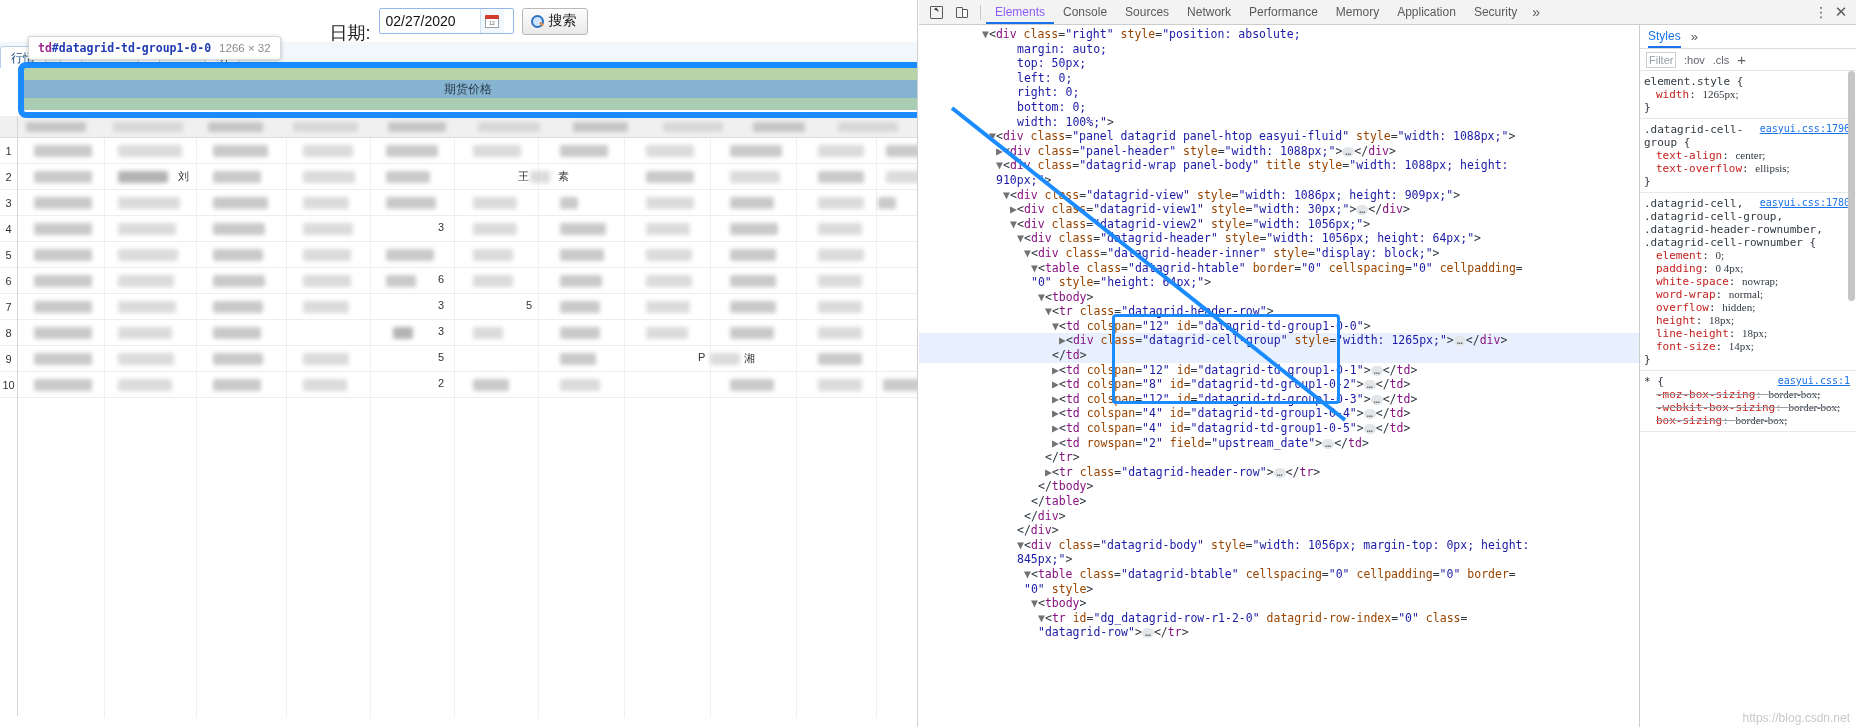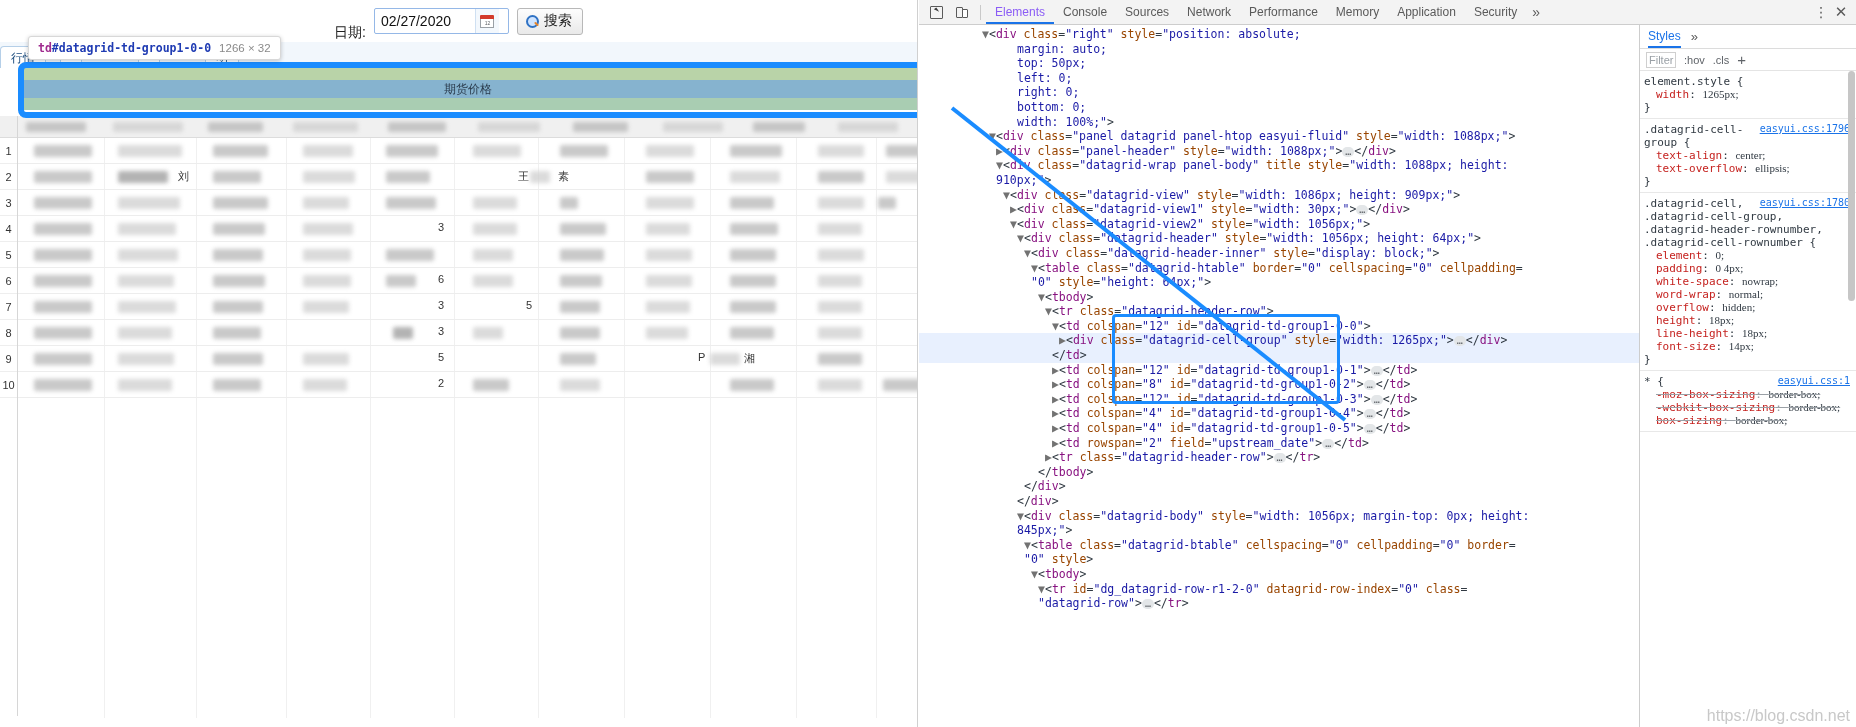--- a/index.html
+++ b/index.html
@@ -14,21 +14,21 @@
   
   #page-pane {
     position:absolute; left:0; top:0; width:918px; height:727px;
     background:#fff; overflow:hidden; border-right:1px solid #d0d0d0;
   }
 
   .toolbar-row {
     height:42px; display:flex; align-items:center; justify-content:center;
     gap:8px; background:#fff;
   }
-  .date-label { font-size:14px; color:#222;margin-top:24px; }
+  .date-label { font-size:18px; color:#222;margin-top:24px; }
   .date-box {
     display:flex; align-items:center;
     border:1px solid #95b8e7; background:#fff; height:26px;
     border-radius:2px; width:135px;
   }
   .date-box input {
     border:0; outline:0; height:24px; width:100px; padding:0 6px;
     font-family:"Liberation Sans", sans-serif; font-size:14px; color:#111;
     background:transparent;
   }
@@ -217,21 +217,21 @@
 
   
   .connector { position:absolute; left:0; top:0; width:1856px; height:727px; pointer-events:none; z-index:9;}
 
   .dom-box-highlight {
     position:absolute; left:1112px; top:339px; width:229px; height:88px;
     border:3px solid #1a8cff; border-radius:4px; z-index:7; pointer-events:none;
   }
 
   .watermark {
-    position:absolute; right:6px; bottom:2px; font-size:16px; color:#c8c8c8;
+    position:absolute; right:6px; bottom:2px; font-size:12px; color:#c8c8c8;
     font-family:"Liberation Sans", sans-serif; z-index:20;
   }
 </style>
 </head>
 <body>
 
 <div id="page-pane">
 
   <div class="toolbar-row">
     <span class="date-label">日期:</span>
@@ -501,22 +501,24 @@
         <div class="dom-line"><span style="display:inline-block;width:126px"></span><span class="tri">▼</span><span class="tok-punct">&lt;</span><span class="tok-tag">tr</span> <span class="tok-attr">class</span>=<span class="tok-val">"datagrid-header-row"</span><span class="tok-punct">&gt;</span></div>
         <div class="dom-line"><span style="display:inline-block;width:133px"></span><span class="tri">▼</span><span class="tok-punct">&lt;</span><span class="tok-tag">td</span> <span class="tok-attr">colspan</span>=<span class="tok-val">"12"</span> <span class="tok-attr">id</span>=<span class="tok-val">"datagrid-td-group1-0-0"</span><span class="tok-punct">&gt;</span></div>
         <div class="dom-line sel"><span style="display:inline-block;width:140px"></span><span class="tri">▶</span><span class="tok-punct">&lt;</span><span class="tok-tag">div</span> <span class="tok-attr">class</span>=<span class="tok-val">"datagrid-cell-group"</span> <span class="tok-attr">style</span>=<span class="tok-val">"width: 1265px;"</span><span class="tok-punct">&gt;</span><span class="ell">…</span><span class="tok-punct">&lt;/</span><span class="tok-tag">div</span><span class="tok-punct">&gt;</span></div>
         <div class="dom-line sel"><span style="display:inline-block;width:133px"></span><span class="tok-punct">&lt;/</span><span class="tok-tag">td</span><span class="tok-punct">&gt;</span></div>
         <div class="dom-line"><span style="display:inline-block;width:133px"></span><span class="tri">▶</span><span class="tok-punct">&lt;</span><span class="tok-tag">td</span> <span class="tok-attr">colspan</span>=<span class="tok-val">"12"</span> <span class="tok-attr">id</span>=<span class="tok-val">"datagrid-td-group1-0-1"</span><span class="tok-punct">&gt;</span><span class="ell">…</span><span class="tok-punct">&lt;/</span><span class="tok-tag">td</span><span class="tok-punct">&gt;</span></div>
         <div class="dom-line"><span style="display:inline-block;width:133px"></span><span class="tri">▶</span><span class="tok-punct">&lt;</span><span class="tok-tag">td</span> <span class="tok-attr">colspan</span>=<span class="tok-val">"8"</span> <span class="tok-attr">id</span>=<span class="tok-val">"datagrid-td-group1-0-2"</span><span class="tok-punct">&gt;</span><span class="ell">…</span><span class="tok-punct">&lt;/</span><span class="tok-tag">td</span><span class="tok-punct">&gt;</span></div>
         <div class="dom-line"><span style="display:inline-block;width:133px"></span><span class="tri">▶</span><span class="tok-punct">&lt;</span><span class="tok-tag">td</span> <span class="tok-attr">colspan</span>=<span class="tok-val">"12"</span> <span class="tok-attr">id</span>=<span class="tok-val">"datagrid-td-group1-0-3"</span><span class="tok-punct">&gt;</span><span class="ell">…</span><span class="tok-punct">&lt;/</span><span class="tok-tag">td</span><span class="tok-punct">&gt;</span></div>
         <div class="dom-line"><span style="display:inline-block;width:133px"></span><span class="tri">▶</span><span class="tok-punct">&lt;</span><span class="tok-tag">td</span> <span class="tok-attr">colspan</span>=<span class="tok-val">"4"</span> <span class="tok-attr">id</span>=<span class="tok-val">"datagrid-td-group1-0-4"</span><span class="tok-punct">&gt;</span><span class="ell">…</span><span class="tok-punct">&lt;/</span><span class="tok-tag">td</span><span class="tok-punct">&gt;</span></div>
         <div class="dom-line"><span style="display:inline-block;width:133px"></span><span class="tri">▶</span><span class="tok-punct">&lt;</span><span class="tok-tag">td</span> <span class="tok-attr">colspan</span>=<span class="tok-val">"4"</span> <span class="tok-attr">id</span>=<span class="tok-val">"datagrid-td-group1-0-5"</span><span class="tok-punct">&gt;</span><span class="ell">…</span><span class="tok-punct">&lt;/</span><span class="tok-tag">td</span><span class="tok-punct">&gt;</span></div>
         <div class="dom-line"><span style="display:inline-block;width:133px"></span><span class="tri">▶</span><span class="tok-punct">&lt;</span><span class="tok-tag">td</span> <span class="tok-attr">rowspan</span>=<span class="tok-val">"2"</span> <span class="tok-attr">field</span>=<span class="tok-val">"upstream_date"</span><span class="tok-punct">&gt;</span><span class="ell">…</span><span class="tok-punct">&lt;/</span><span class="tok-tag">td</span><span class="tok-punct">&gt;</span></div>
+        <div class="dom-line"><span style="display:inline-block;width:126px"></span><span class="tok-punct">&lt;/</span><span class="tok-tag">tr</span><span class="tok-punct">&gt;</span></div>
         <div class="dom-line"><span style="display:inline-block;width:126px"></span><span class="tri">▶</span><span class="tok-punct">&lt;</span><span class="tok-tag">tr</span> <span class="tok-attr">class</span>=<span class="tok-val">"datagrid-header-row"</span><span class="tok-punct">&gt;</span><span class="ell">…</span><span class="tok-punct">&lt;/</span><span class="tok-tag">tr</span><span class="tok-punct">&gt;</span></div>
         <div class="dom-line"><span style="display:inline-block;width:119px"></span><span class="tok-punct">&lt;/</span><span class="tok-tag">tbody</span><span class="tok-punct">&gt;</span></div>
+        <div class="dom-line"><span style="display:inline-block;width:112px"></span><span class="tok-punct">&lt;/</span><span class="tok-tag">table</span><span class="tok-punct">&gt;</span></div>
         <div class="dom-line"><span style="display:inline-block;width:105px"></span><span class="tok-punct">&lt;/</span><span class="tok-tag">div</span><span class="tok-punct">&gt;</span></div>
         <div class="dom-line"><span style="display:inline-block;width:98px"></span><span class="tok-punct">&lt;/</span><span class="tok-tag">div</span><span class="tok-punct">&gt;</span></div>
         <div class="dom-line"><span style="display:inline-block;width:98px"></span><span class="tri">▼</span><span class="tok-punct">&lt;</span><span class="tok-tag">div</span> <span class="tok-attr">class</span>=<span class="tok-val">"datagrid-body"</span> <span class="tok-attr">style</span>=<span class="tok-val">"width: 1056px; margin-top: 0px; height:</span></div>
         <div class="dom-line"><span style="display:inline-block;width:98px"></span><span class="tok-val">845px;"</span><span class="tok-punct">&gt;</span></div>
         <div class="dom-line"><span style="display:inline-block;width:105px"></span><span class="tri">▼</span><span class="tok-punct">&lt;</span><span class="tok-tag">table</span> <span class="tok-attr">class</span>=<span class="tok-val">"datagrid-btable"</span> <span class="tok-attr">cellspacing</span>=<span class="tok-val">"0"</span> <span class="tok-attr">cellpadding</span>=<span class="tok-val">"0"</span> <span class="tok-attr">border</span>=</div>
         <div class="dom-line"><span style="display:inline-block;width:105px"></span><span class="tok-val">"0"</span> <span class="tok-attr">style</span><span class="tok-punct">&gt;</span></div>
         <div class="dom-line"><span style="display:inline-block;width:112px"></span><span class="tri">▼</span><span class="tok-punct">&lt;</span><span class="tok-tag">tbody</span><span class="tok-punct">&gt;</span></div>
         <div class="dom-line"><span style="display:inline-block;width:119px"></span><span class="tri">▼</span><span class="tok-punct">&lt;</span><span class="tok-tag">tr</span> <span class="tok-attr">id</span>=<span class="tok-val">"dg_datagrid-row-r1-2-0"</span> <span class="tok-attr">datagrid-row-index</span>=<span class="tok-val">"0"</span> <span class="tok-attr">class</span>=</div>
         <div class="dom-line"><span style="display:inline-block;width:119px"></span><span class="tok-val">"datagrid-row"</span><span class="tok-punct">&gt;</span><span class="ell">…</span><span class="tok-punct">&lt;/</span><span class="tok-tag">tr</span><span class="tok-punct">&gt;</span></div>
       </div>

